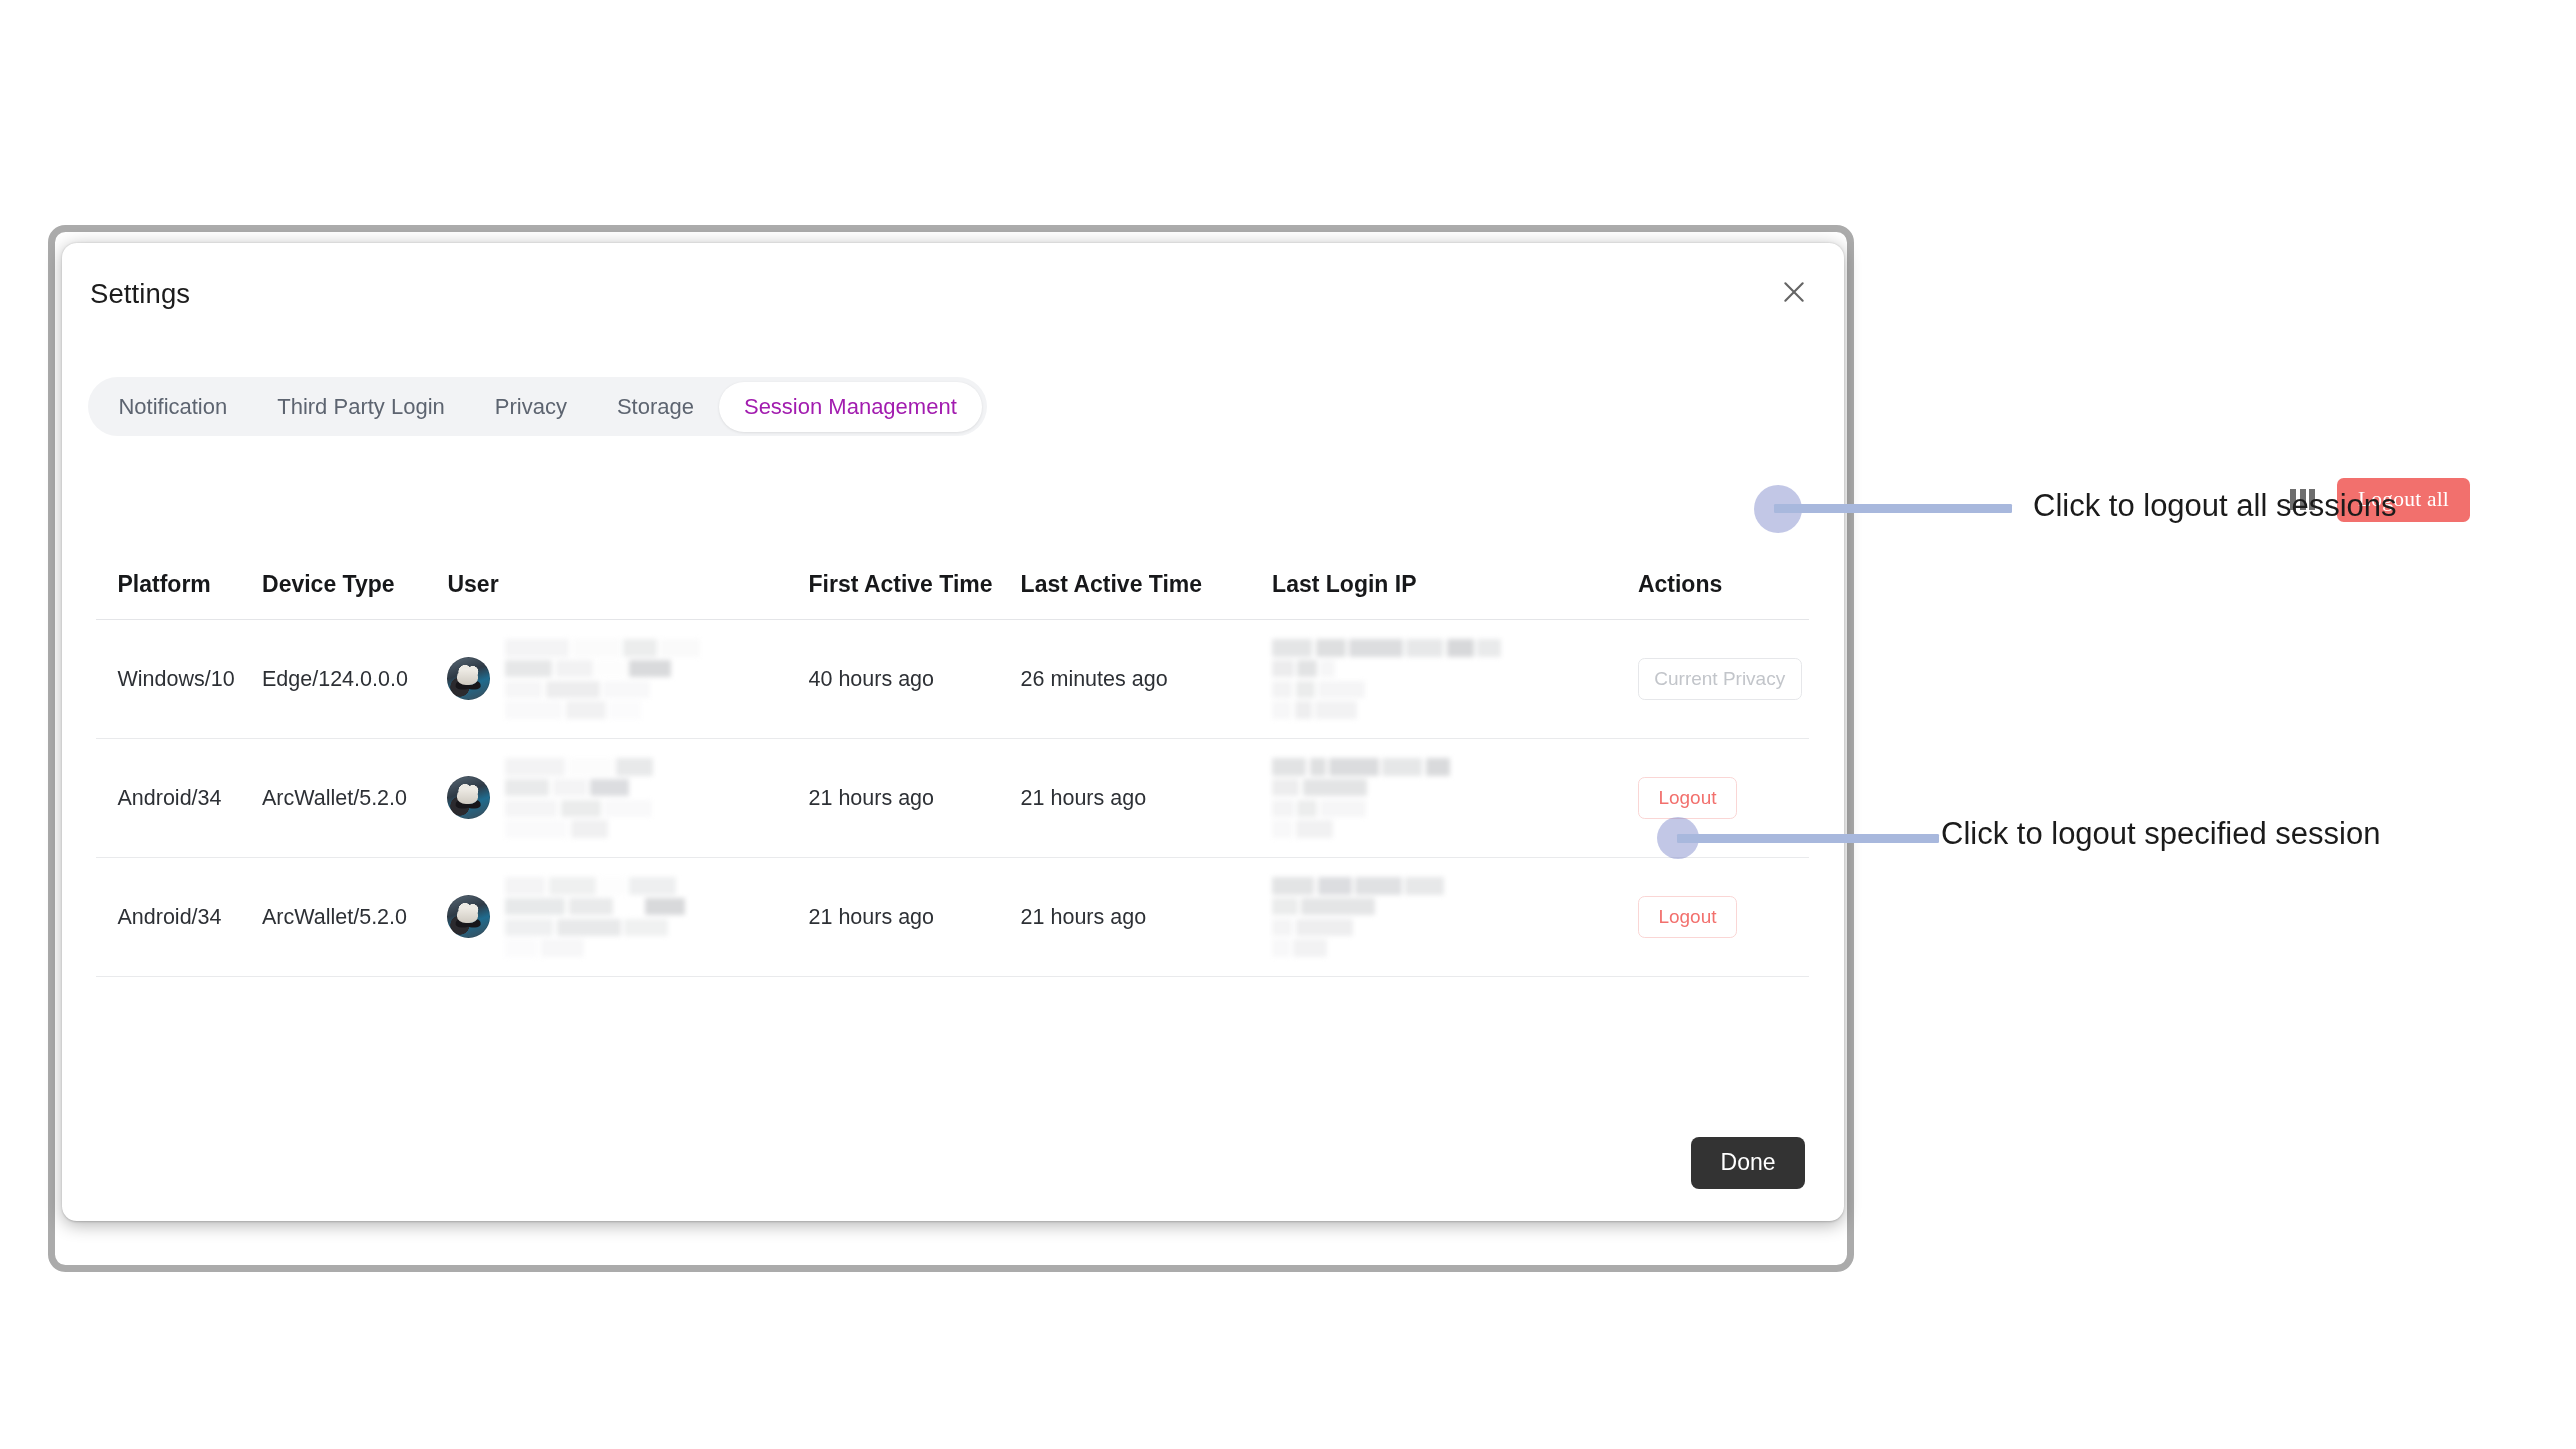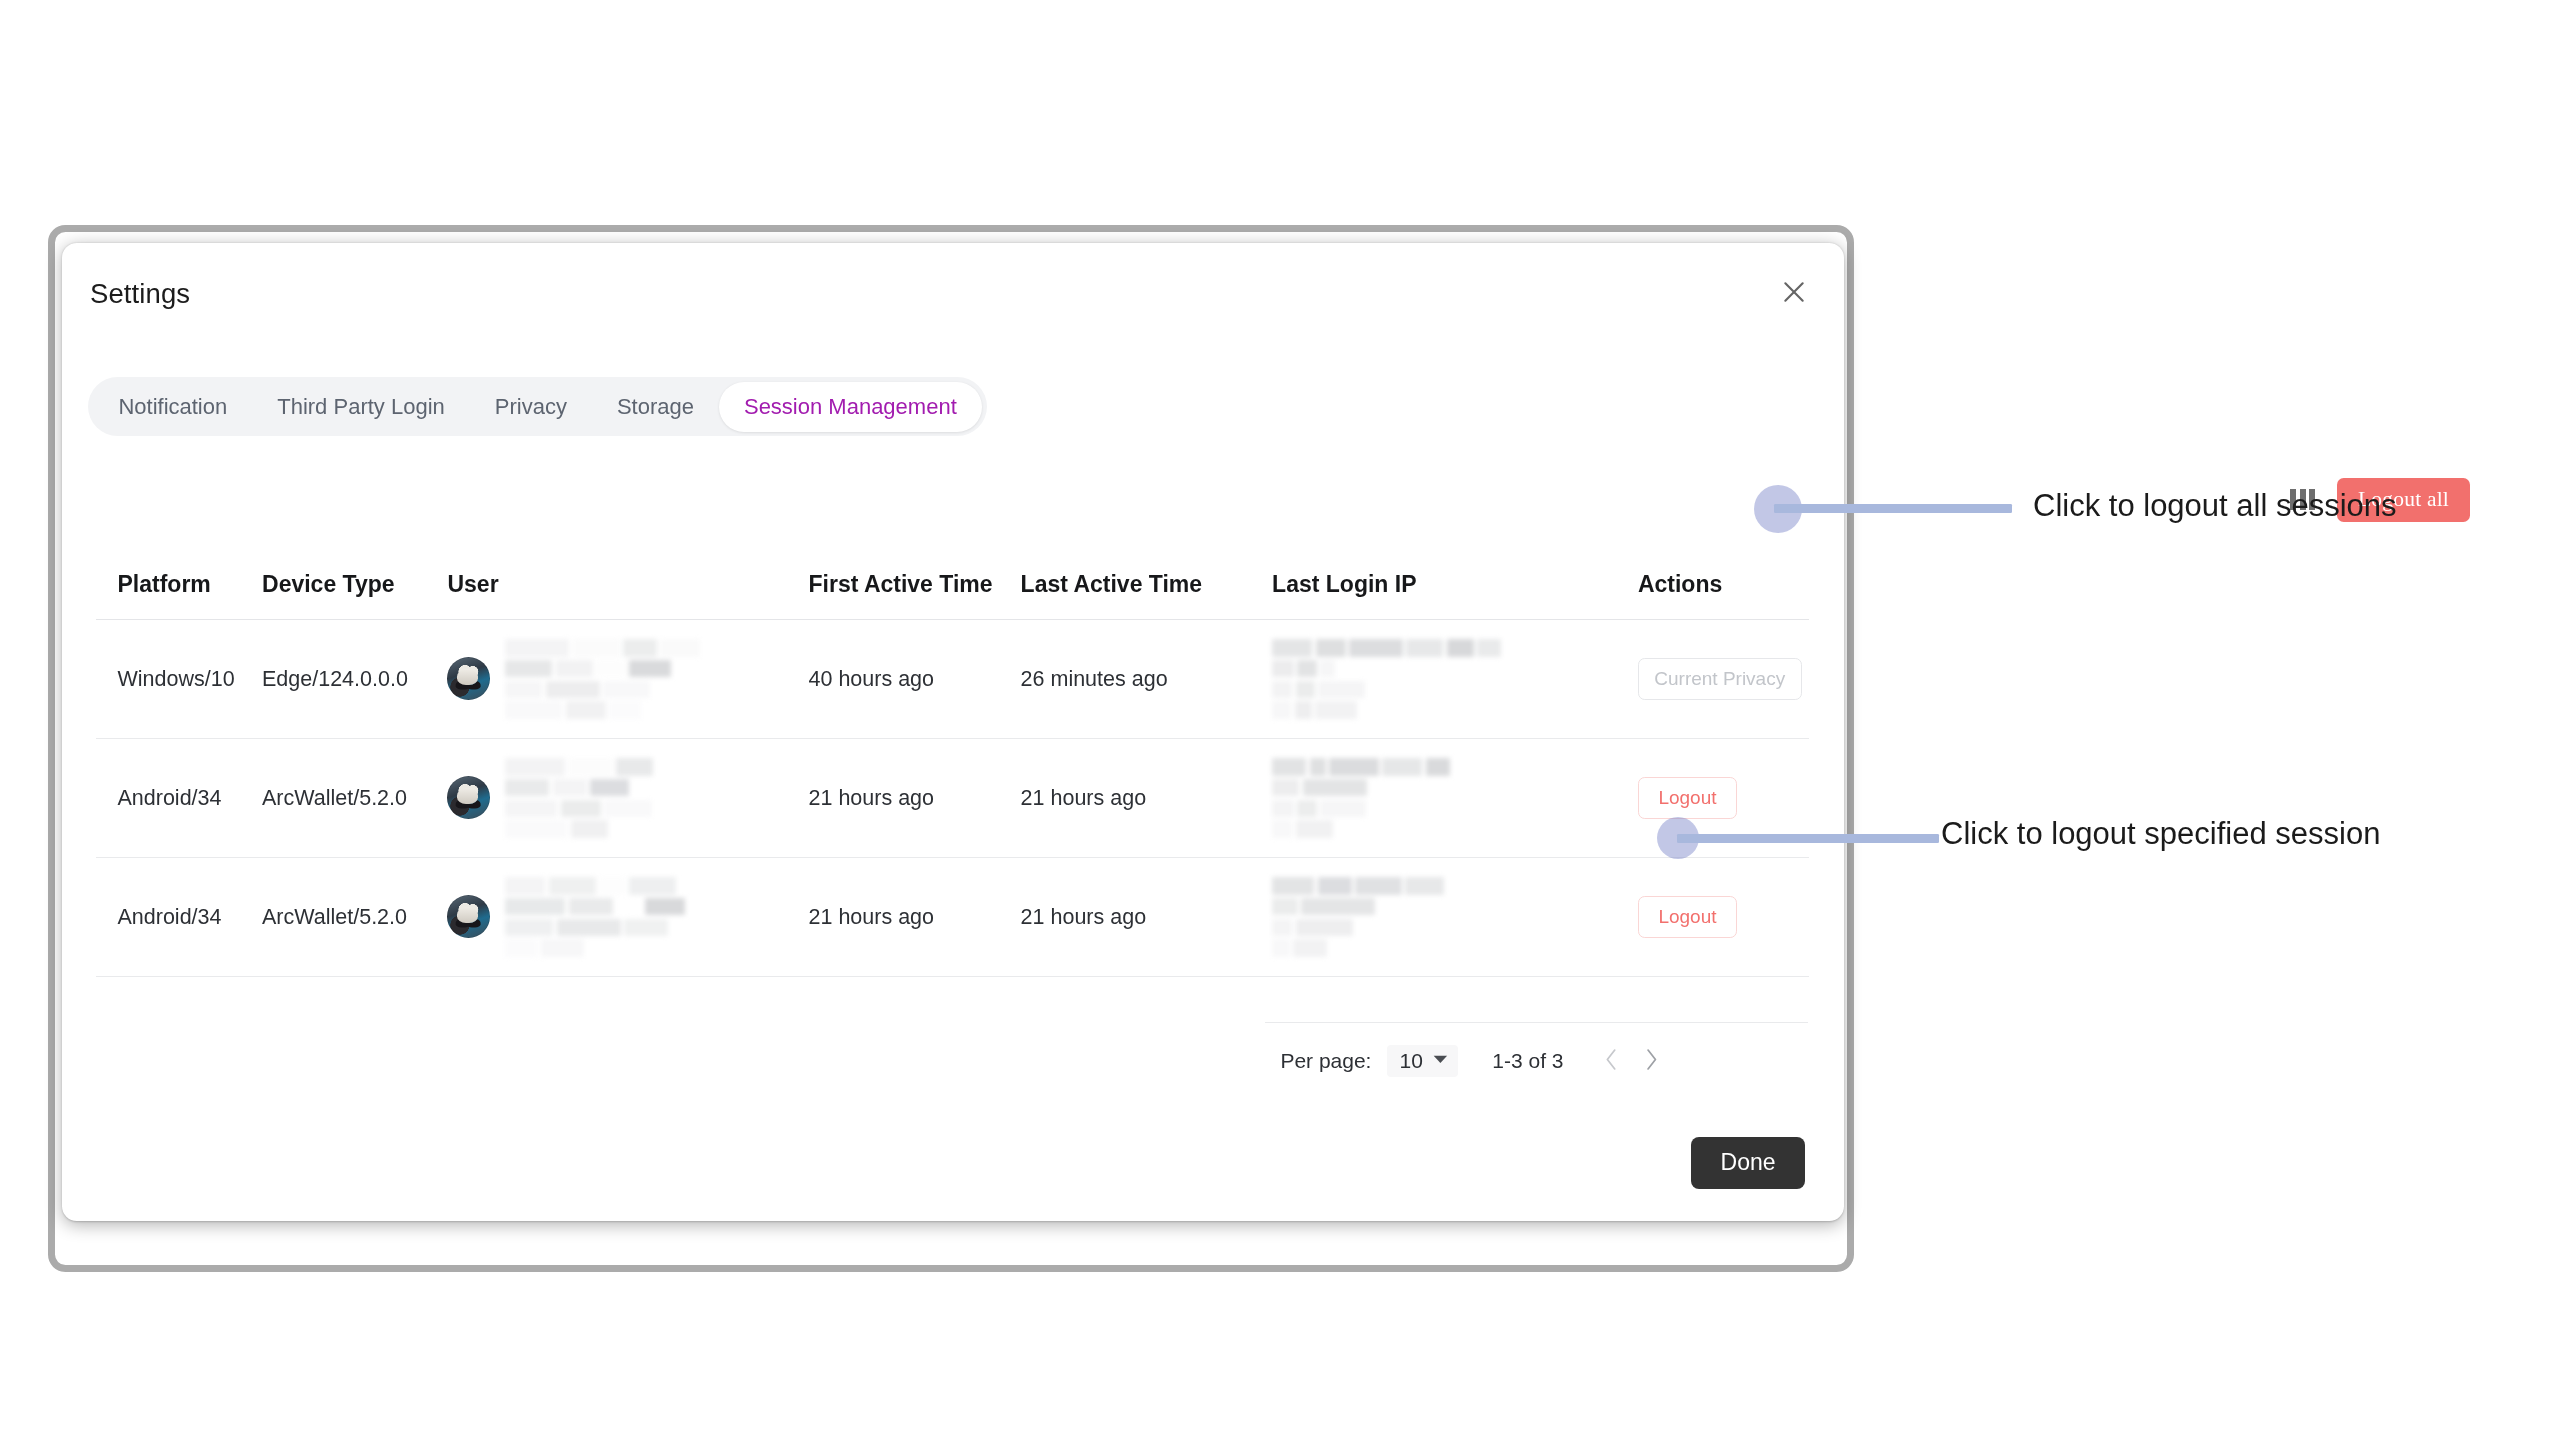--- a/index.html
+++ b/index.html
@@ -443,44 +443,20 @@
           </div>
         </div>
         <div class="td c-actions">
           <button class="btn-logout">Logout</button>
         </div>
       </div>
 
     </div>
   </div>
 
-  <div class="pagination">
-    <span class="pg-label">Per page:</span>
-    <div class="pg-select">
-      <span class="v">10</span>
-      <span>
-        <svg width="14.8" height="9.4" viewBox="0 0 22 14">
-            <path d="M1 1 L11 12 L21 1 Z" fill="#4a4d52"></path>
-          </svg>
-      </span>
-    </div>
-    <span class="pg-range">1-3 of 3</span>
-    <div class="pg-nav">
-      <span class="pg-arrow">
-        <svg width="14.8" height="23" viewBox="0 0 22 34">
-            <path d="M16 3 L5 17 L16 31" fill="none" stroke="#c6c8cc" stroke-width="2.6" stroke-linecap="round" stroke-linejoin="round"></path>
-          </svg>
-      </span>
-      <span class="pg-arrow">
-        <svg width="14.8" height="23" viewBox="0 0 22 34">
-            <path d="M6 3 L17 17 L6 31" fill="none" stroke="#9ea1a6" stroke-width="2.6" stroke-linecap="round" stroke-linejoin="round"></path>
-          </svg>
-      </span>
-    </div>
-  </div>
 
   <div class="cursor-dot" style="left:1754px; top:485px; width:48px; height:48px;"></div>
   <div class="cursor-dot" style="left:1657px; top:817px; width:42px; height:42px;"></div>
 
   <div class="annot-line" style="left:1774px; top:504px; width:238px;"></div>
   <div class="annot-text" style="left:2033px; top:488px;">Click to logout all sessions</div>
 
   <div class="annot-line" style="left:1677px; top:834px; width:262px;"></div>
   <div class="annot-text" style="left:1941px; top:816px;">Click to logout specified session</div>
 

